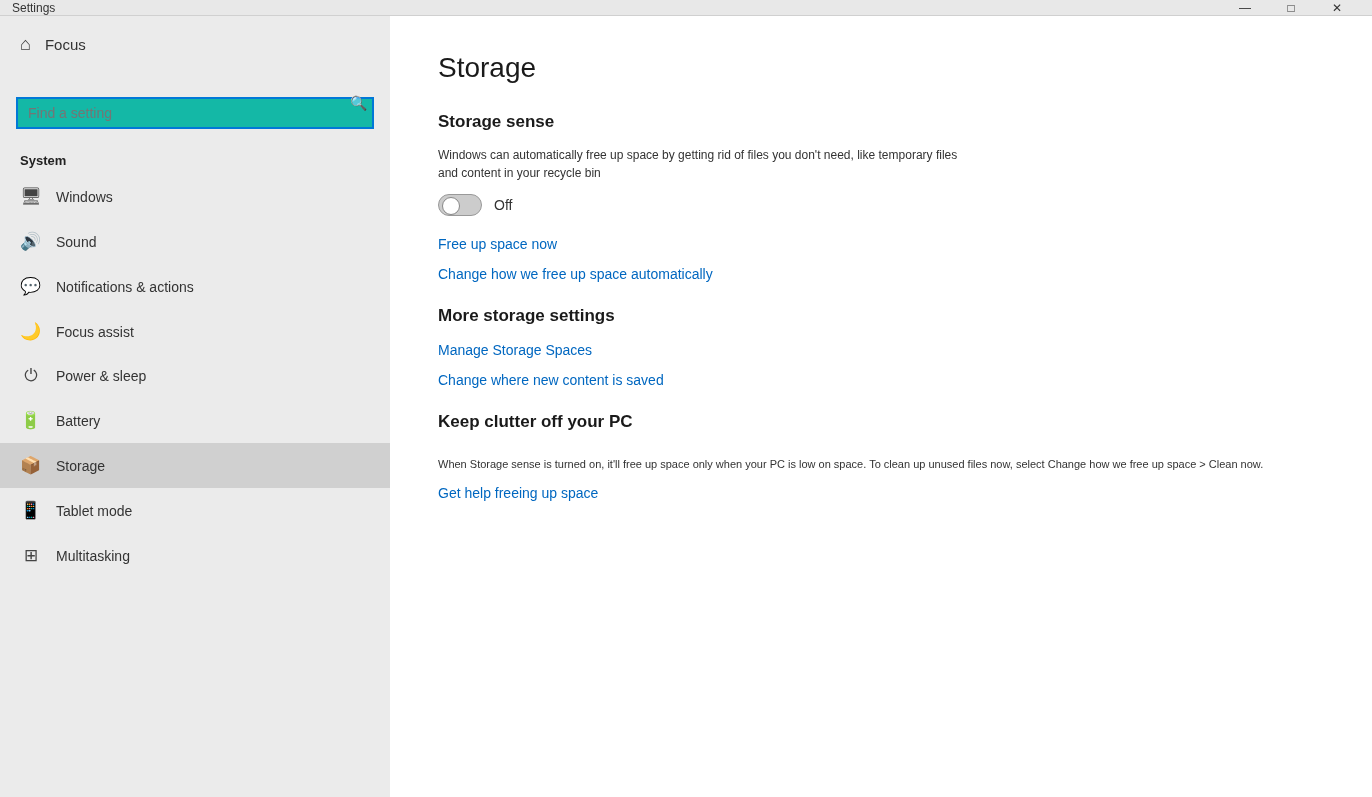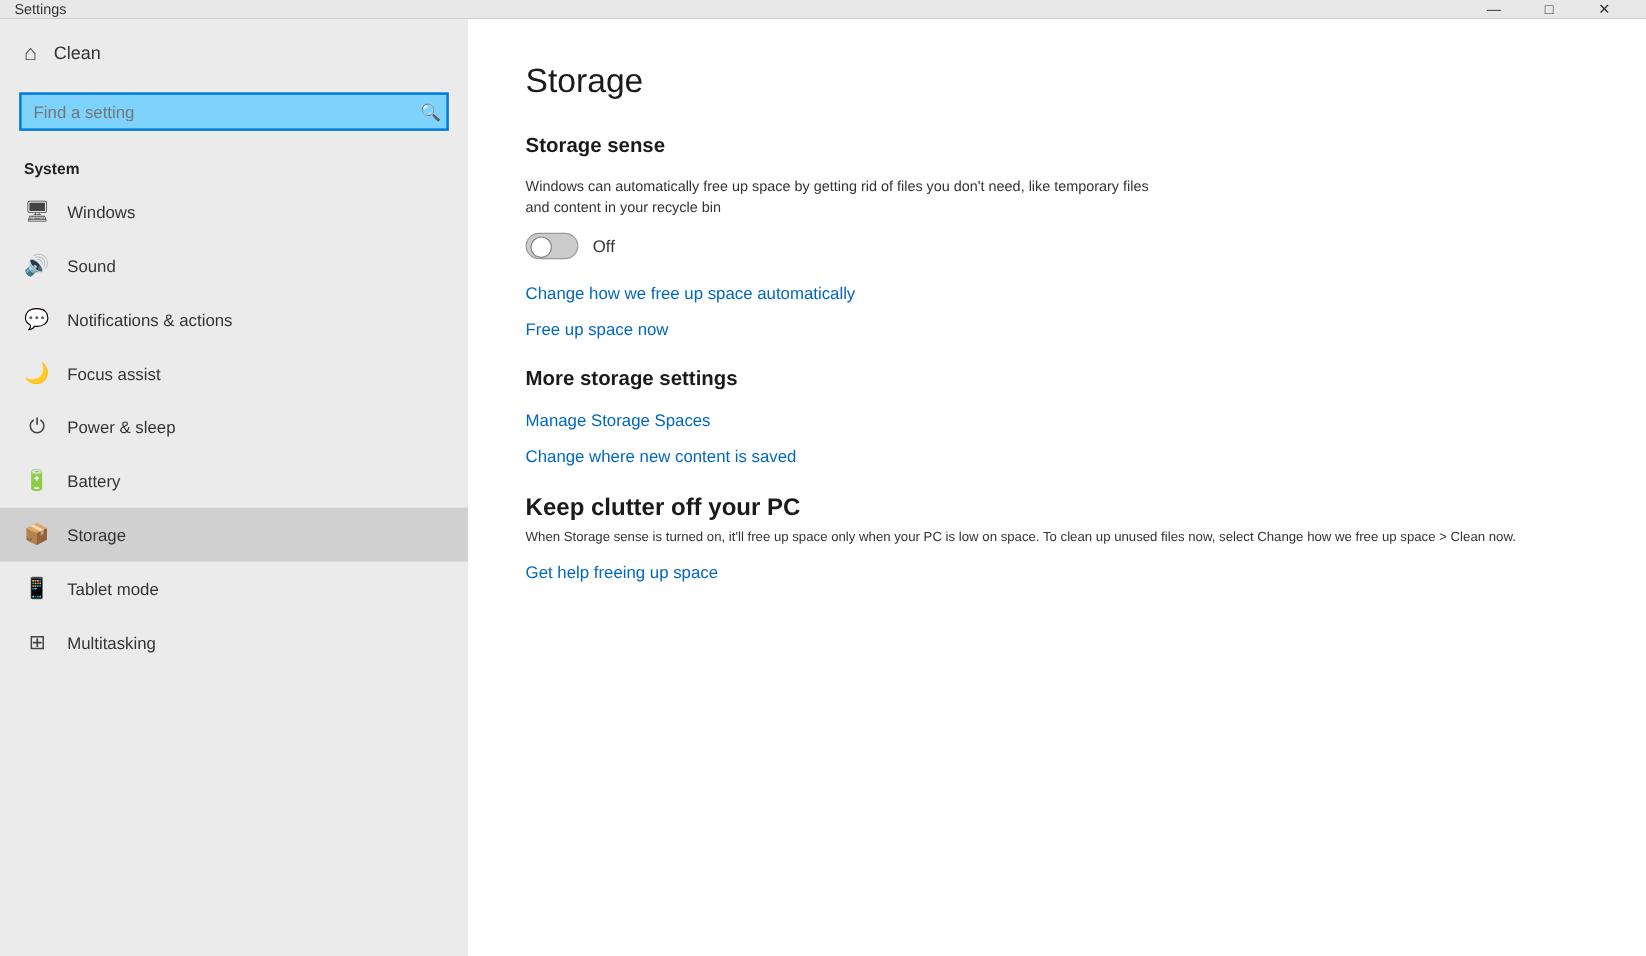--- a/index.html
+++ b/index.html
@@ -82,24 +82,25 @@
     .search-box {
       margin: 4px 16px 16px 16px;
       position: relative;
       display: flex;
       align-items: center;
     }
     .search-input {
       width: 100%;
       padding: 6px 32px 6px 10px;
       border: 2px solid #0078d7;
-      background: #7dd3fc;
+      background: #14b8a6;
       font-size: 14px;
       color: #333;
       outline: none;
+      margin-top: 20px;
     }
     .search-icon-btn {
       position: absolute;
       right: 6px;
       background: transparent;
       border: none;
       cursor: pointer;
       color: #555;
       font-size: 14px;
     }
@@ -211,24 +212,24 @@
     }
 
     .more-settings-title {
       font-size: 17px;
       font-weight: 600;
       color: #1a1a1a;
       margin-bottom: 16px;
     }
 
     .keep-clutter-title {
-      font-size: 20px;
+      font-size: 17px;
       font-weight: 600;
       color: #1a1a1a;
-      margin-bottom: 5px;
+      margin-bottom: 24px;
     }
     .keep-clutter-desc {
       font-size: 11px;
       color: #333;
       line-height: 1.5;
       margin-bottom: 12px;
       max-width: 920px;
     }
 
     
@@ -248,21 +249,21 @@
     <button class="title-bar-btn close">✕</button>
   </div>
 </div>
 
 <div class="app-body">
 
   <div class="sidebar">
 
     <div class="sidebar-home">
       <span class="sidebar-home-icon">⌂</span>
-      <span class="sidebar-home-label">Clean</span>
+      <span class="sidebar-home-label">Focus</span>
     </div>
 
     <div class="search-box">
       <input class="search-input" type="text" placeholder="Find a setting" style="">
       <button class="search-icon-btn">🔍</button>
     </div>
 
     <div class="sidebar-section-label">System</div>
 
     <div class="sidebar-item">
@@ -309,22 +310,22 @@
     <h1 class="page-title">Storage</h1>
 
     <h2 class="section-title">Storage sense</h2>
     <p class="section-desc">Windows can automatically free up space by getting rid of files you don't need, like temporary files and content in your recycle bin</p>
 
     <div class="toggle-row">
       <div class="toggle-switch"></div>
       <span class="toggle-label">Off</span>
     </div>
 
+    <a class="link">Free up space now</a>
     <a class="link">Change how we free up space automatically</a>
-    <a class="link">Free up space now</a>
 
     <div class="section-divider"></div>
 
     <h2 class="more-settings-title">More storage settings</h2>
     <a class="link">Manage Storage Spaces</a>
     <a class="link">Change where new content is saved</a>
 
     <div class="section-divider"></div>
 
     <h2 class="keep-clutter-title">Keep clutter off your PC</h2>

